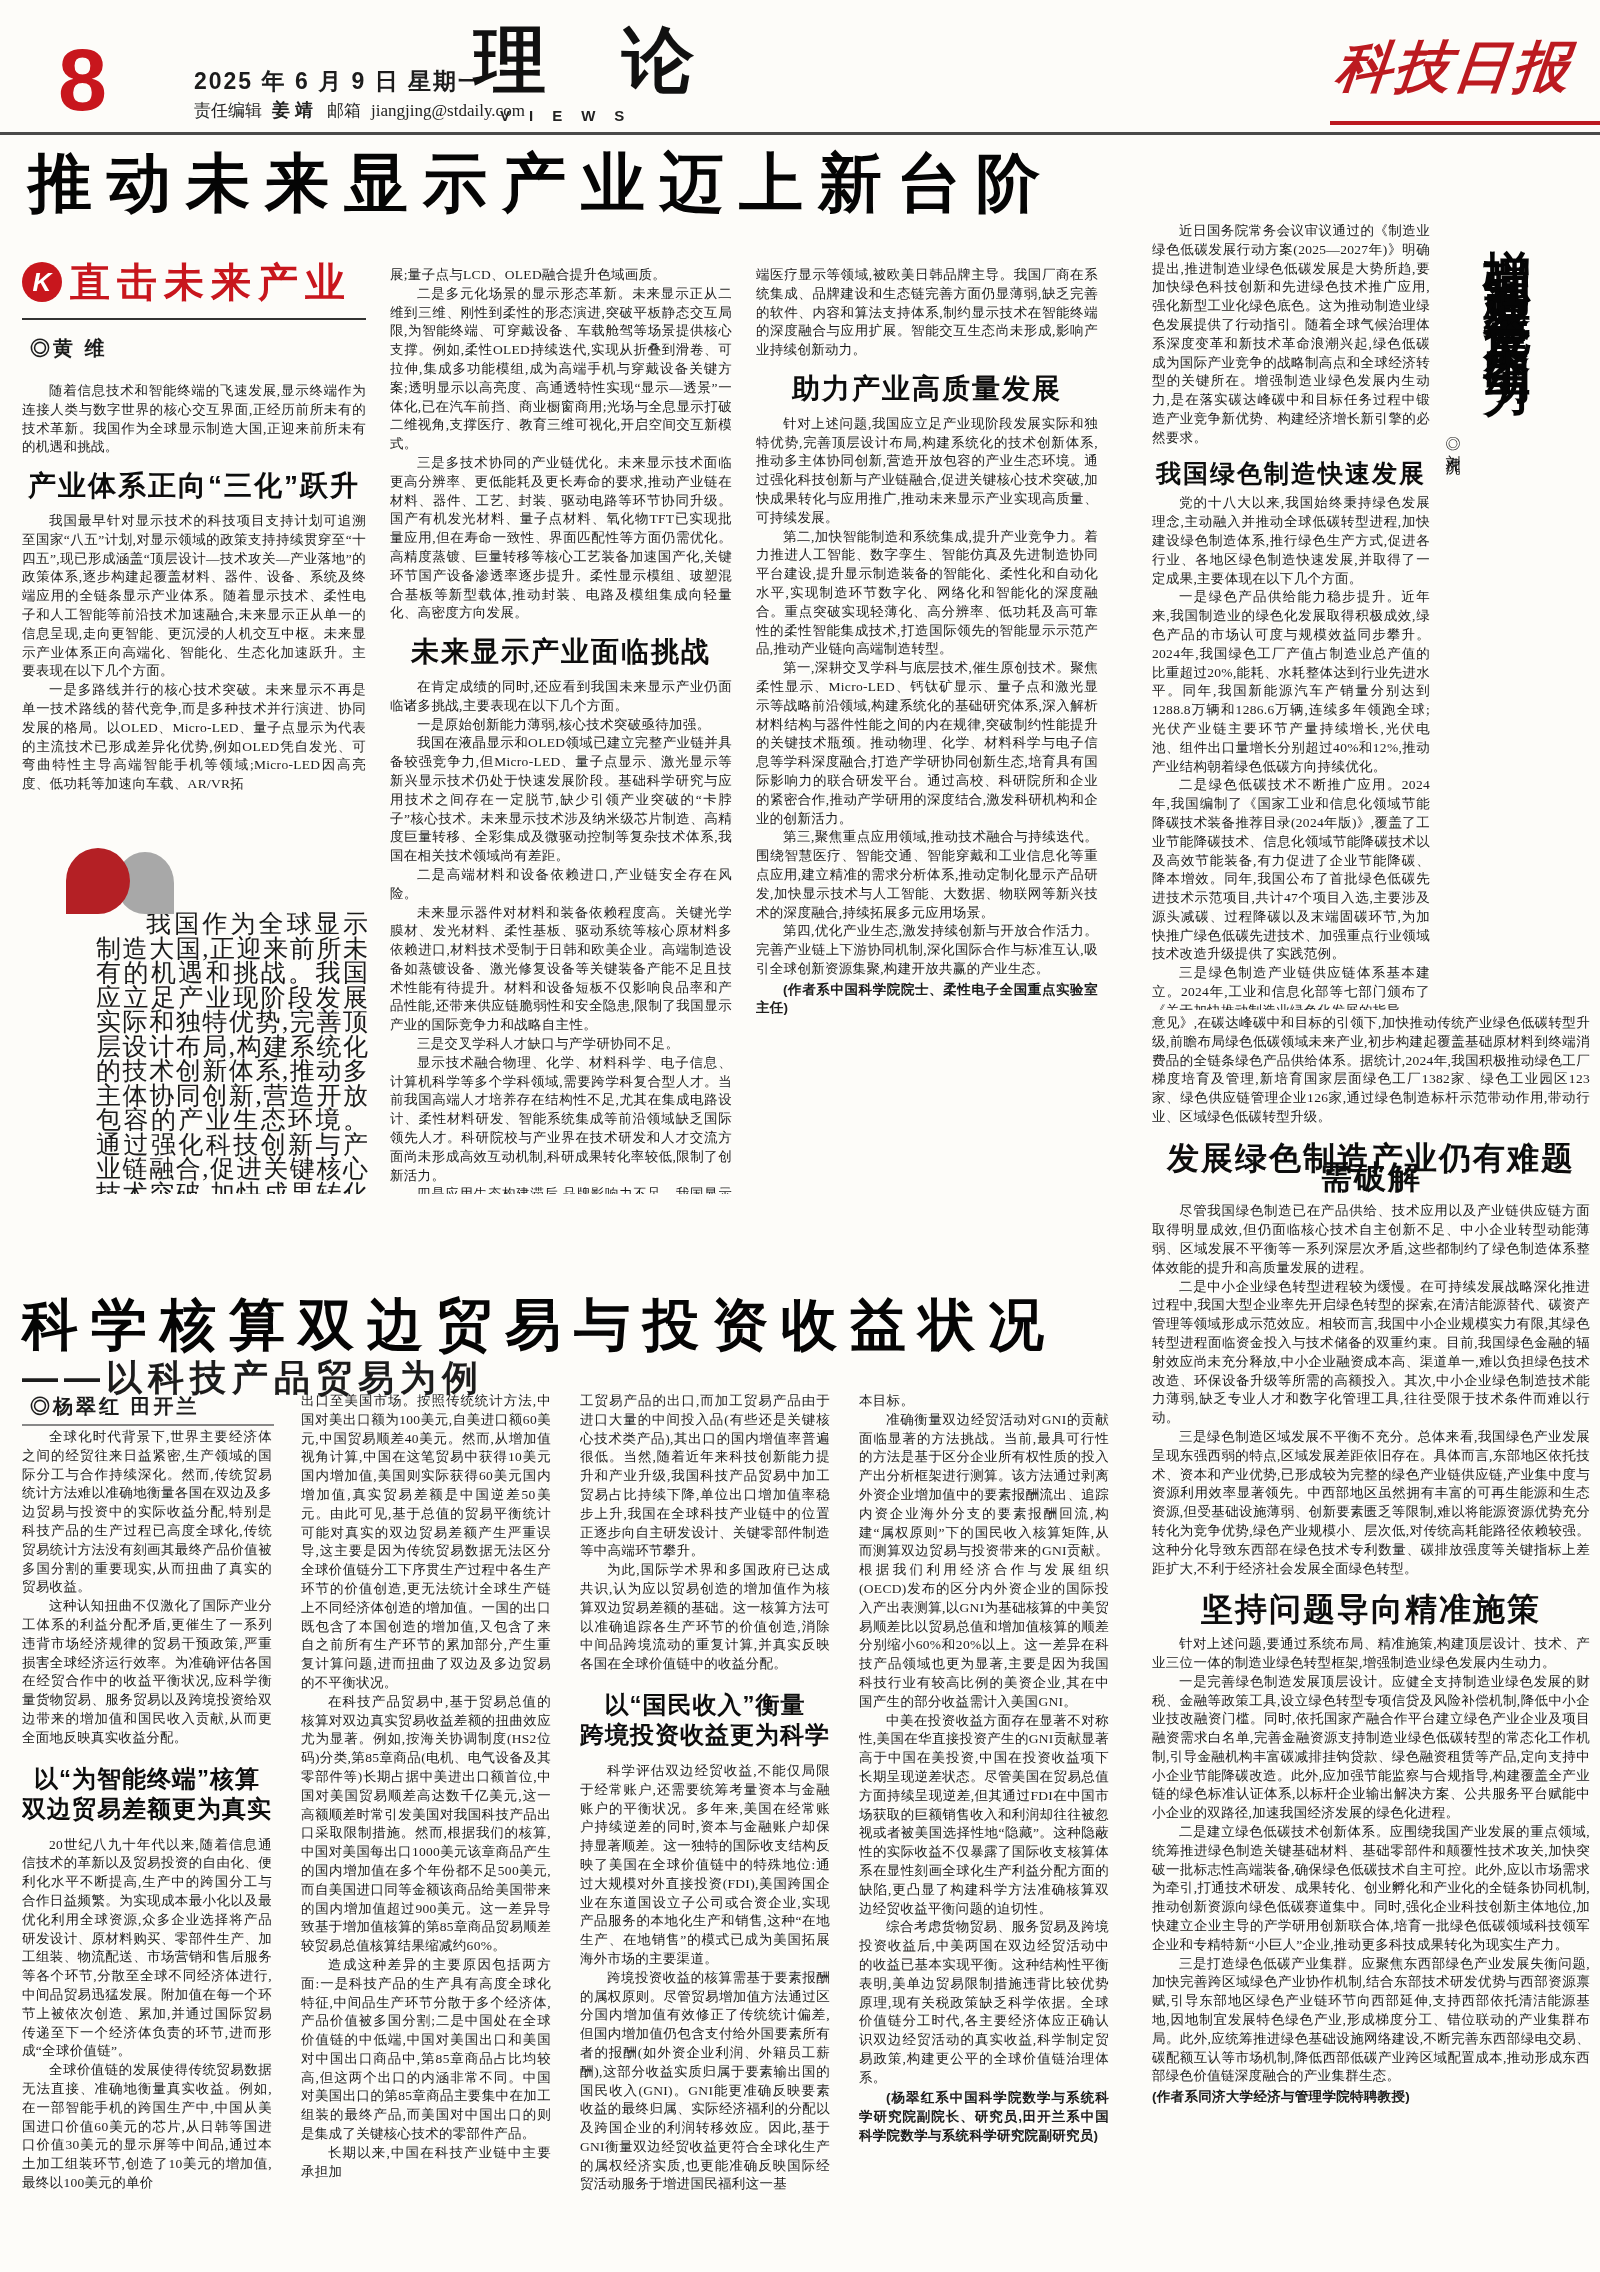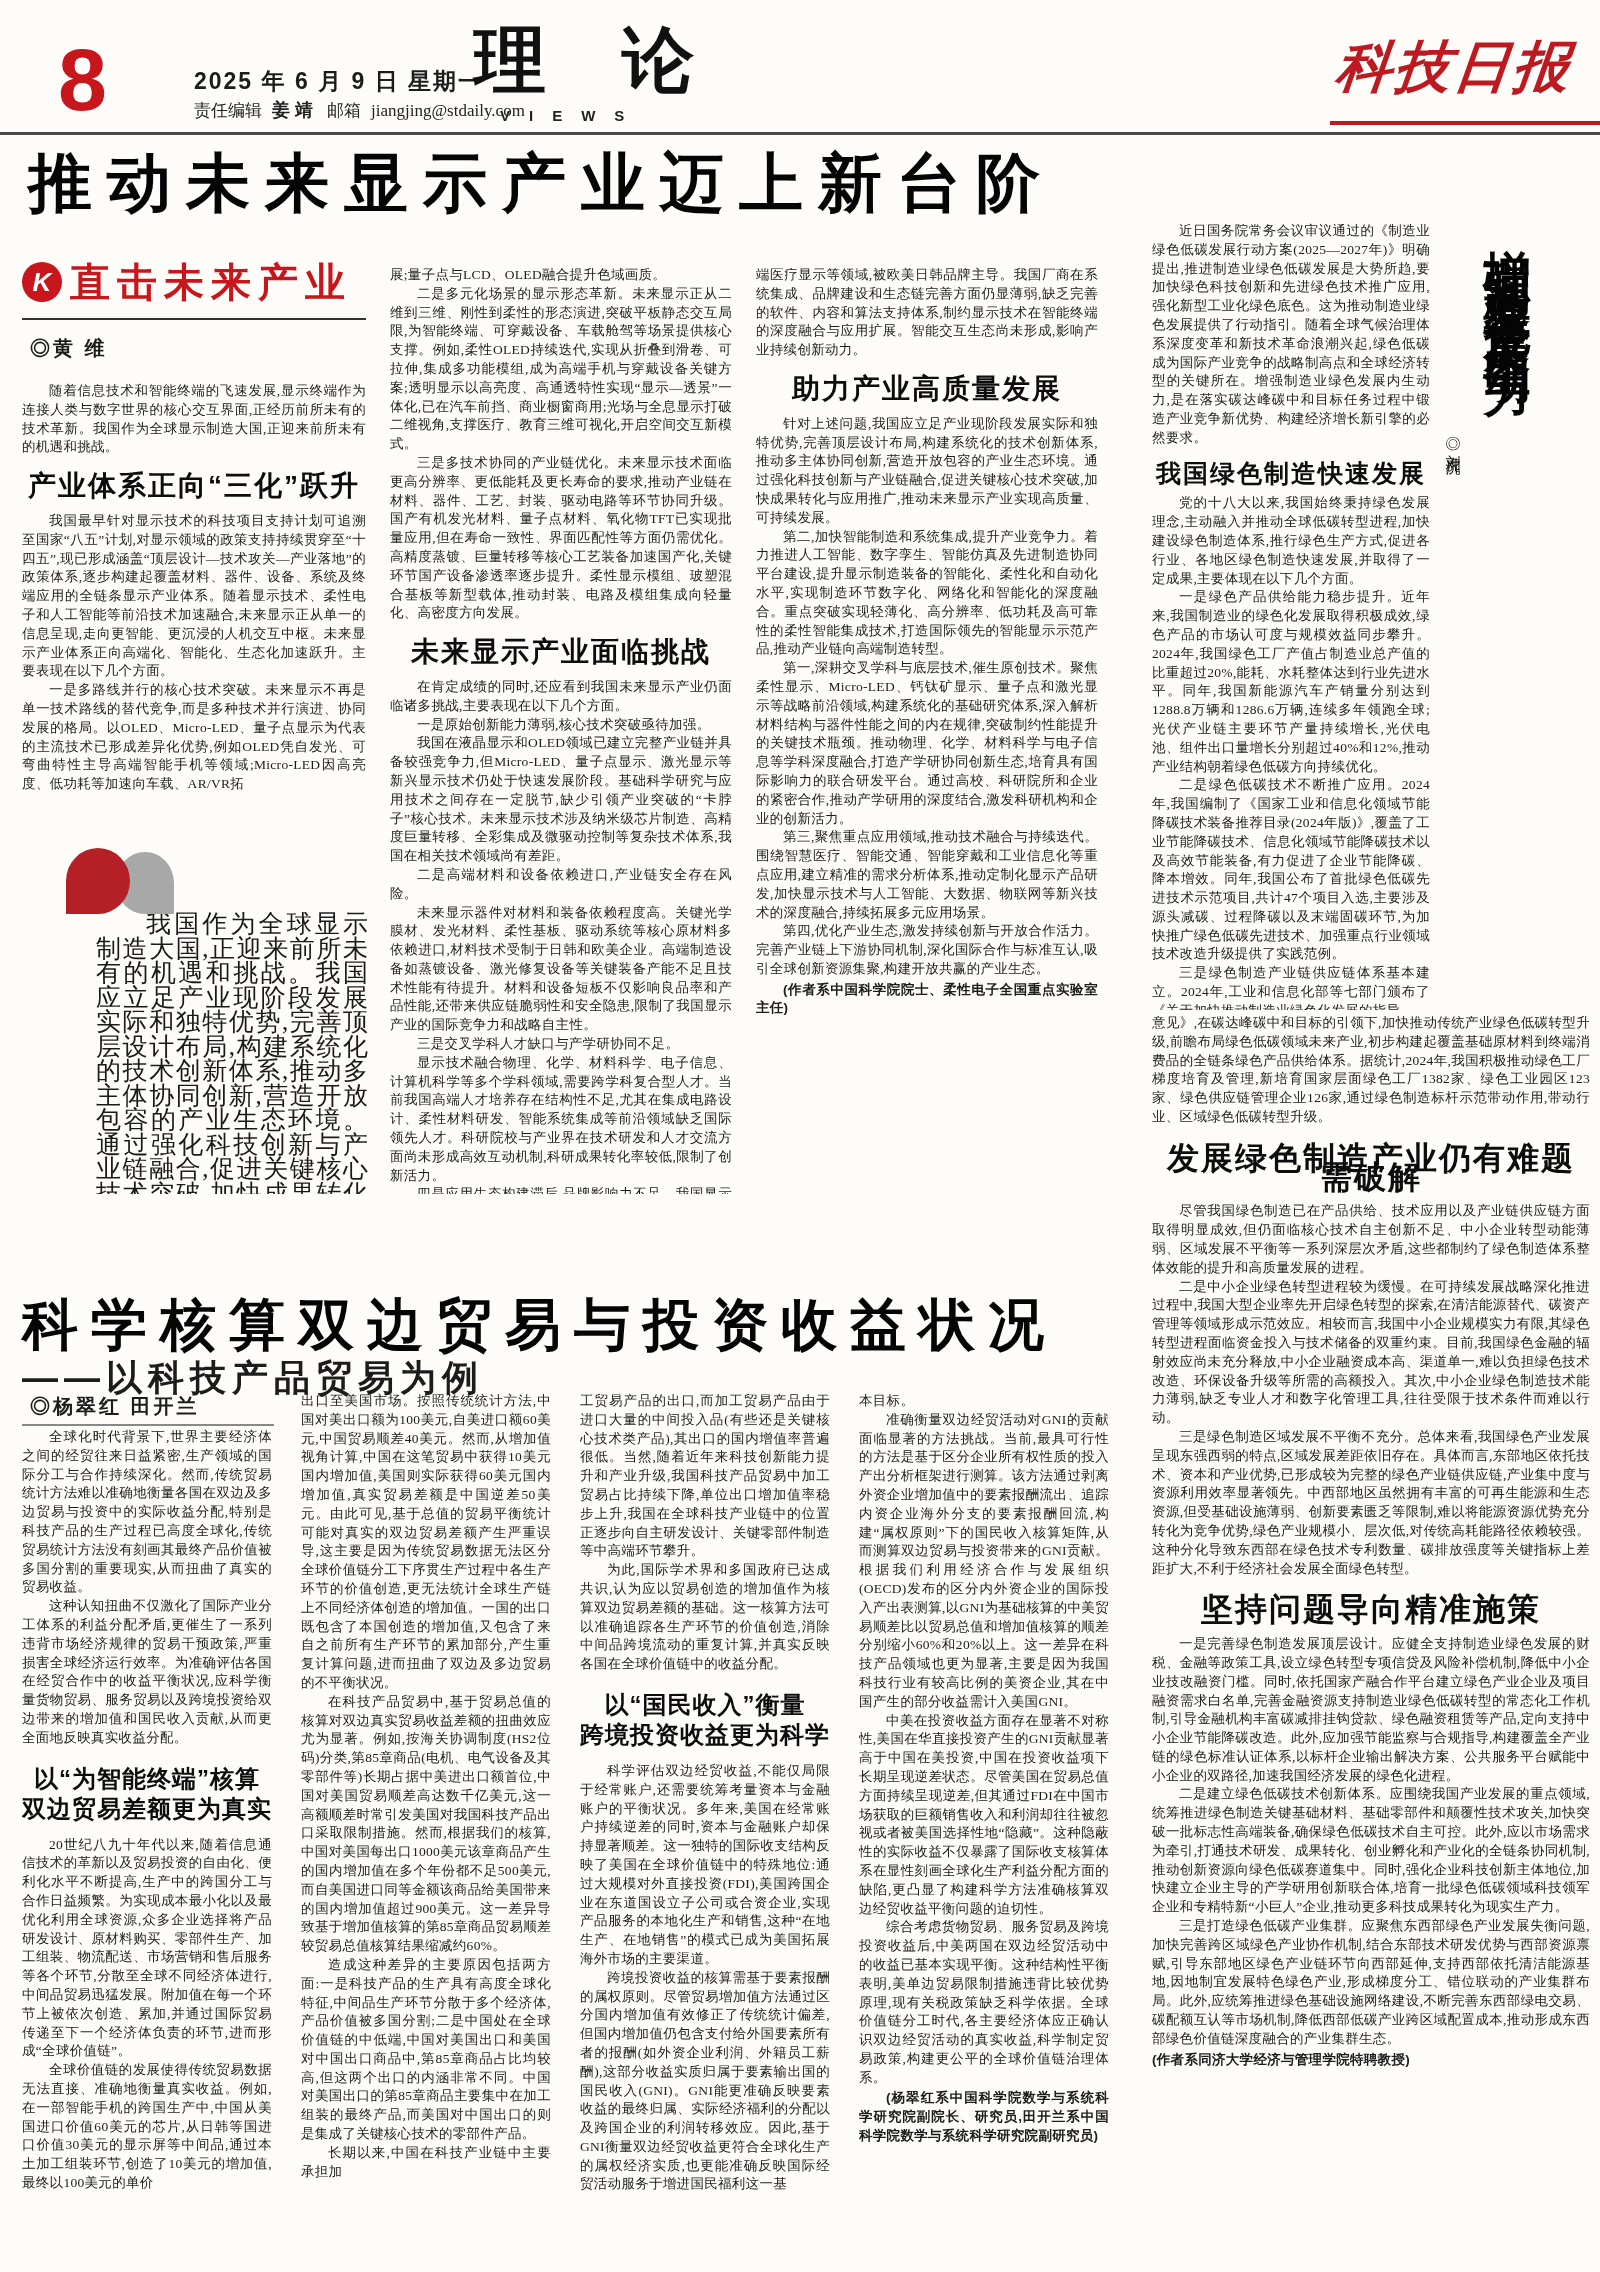--- a/index.html
+++ b/index.html
@@ -190,20 +190,21 @@
         <p class="para">二是绿色低碳技术不断推广应用。2024年,我国编制了《国家工业和信息化领域节能降碳技术装备推荐目录(2024年版)》,覆盖了工业节能降碳技术、信息化领域节能降碳技术以及高效节能装备,有力促进了企业节能降碳、降本增效。同年,我国公布了首批绿色低碳先进技术示范项目,共计47个项目入选,主要涉及源头减碳、过程降碳以及末端固碳环节,为加快推广绿色低碳先进技术、加强重点行业领域技术改造升级提供了实践范例。</p>
         <p class="para">三是绿色制造产业链供应链体系基本建立。2024年,工业和信息化部等七部门颁布了《关于加快推动制造业绿色化发展的指导</p>
       </div>
     <div class="abs col a3-wide">
         <p class="para cont">意见》,在碳达峰碳中和目标的引领下,加快推动传统产业绿色低碳转型升级,前瞻布局绿色低碳领域未来产业,初步构建起覆盖基础原材料到终端消费品的全链条绿色产品供给体系。据统计,2024年,我国积极推动绿色工厂梯度培育及管理,新培育国家层面绿色工厂1382家、绿色工业园区123家、绿色供应链管理企业126家,通过绿色制造标杆示范带动作用,带动行业、区域绿色低碳转型升级。</p>
         <h3 class="col-subhead">发展绿色制造产业仍有难题需破解</h3>
         <p class="para">尽管我国绿色制造已在产品供给、技术应用以及产业链供应链方面取得明显成效,但仍面临核心技术自主创新不足、中小企业转型动能薄弱、区域发展不平衡等一系列深层次矛盾,这些都制约了绿色制造体系整体效能的提升和高质量发展的进程。</p>
         <p class="para">二是中小企业绿色转型进程较为缓慢。在可持续发展战略深化推进过程中,我国大型企业率先开启绿色转型的探索,在清洁能源替代、碳资产管理等领域形成示范效应。相较而言,我国中小企业规模实力有限,其绿色转型进程面临资金投入与技术储备的双重约束。目前,我国绿色金融的辐射效应尚未充分释放,中小企业融资成本高、渠道单一,难以负担绿色技术改造、环保设备升级等所需的高额投入。其次,中小企业绿色制造技术能力薄弱,缺乏专业人才和数字化管理工具,往往受限于技术条件而难以行动。</p>
         <p class="para">三是绿色制造区域发展不平衡不充分。总体来看,我国绿色产业发展呈现东强西弱的特点,区域发展差距依旧存在。具体而言,东部地区依托技术、资本和产业优势,已形成较为完整的绿色产业链供应链,产业集中度与资源利用效率显著领先。中西部地区虽然拥有丰富的可再生能源和生态资源,但受基础设施薄弱、创新要素匮乏等限制,难以将能源资源优势充分转化为竞争优势,绿色产业规模小、层次低,对传统高耗能路径依赖较强。这种分化导致东西部在绿色技术专利数量、碳排放强度等关键指标上差距扩大,不利于经济社会发展全面绿色转型。</p>
         <h3 class="col-subhead">坚持问题导向精准施策</h3>
+        <p class="para">针对上述问题,要通过系统布局、精准施策,构建顶层设计、技术、产业三位一体的制造业绿色转型框架,增强制造业绿色发展内生动力。</p>
         <p class="para">一是完善绿色制造发展顶层设计。应健全支持制造业绿色发展的财税、金融等政策工具,设立绿色转型专项信贷及风险补偿机制,降低中小企业技改融资门槛。同时,依托国家产融合作平台建立绿色产业企业及项目融资需求白名单,完善金融资源支持制造业绿色低碳转型的常态化工作机制,引导金融机构丰富碳减排挂钩贷款、绿色融资租赁等产品,定向支持中小企业节能降碳改造。此外,应加强节能监察与合规指导,构建覆盖全产业链的绿色标准认证体系,以标杆企业输出解决方案、公共服务平台赋能中小企业的双路径,加速我国经济发展的绿色化进程。</p>
         <p class="para">二是建立绿色低碳技术创新体系。应围绕我国产业发展的重点领域,统筹推进绿色制造关键基础材料、基础零部件和颠覆性技术攻关,加快突破一批标志性高端装备,确保绿色低碳技术自主可控。此外,应以市场需求为牵引,打通技术研发、成果转化、创业孵化和产业化的全链条协同机制,推动创新资源向绿色低碳赛道集中。同时,强化企业科技创新主体地位,加快建立企业主导的产学研用创新联合体,培育一批绿色低碳领域科技领军企业和专精特新“小巨人”企业,推动更多科技成果转化为现实生产力。</p>
         <p class="para">三是打造绿色低碳产业集群。应聚焦东西部绿色产业发展失衡问题,加快完善跨区域绿色产业协作机制,结合东部技术研发优势与西部资源禀赋,引导东部地区绿色产业链环节向西部延伸,支持西部依托清洁能源基地,因地制宜发展特色绿色产业,形成梯度分工、错位联动的产业集群布局。此外,应统筹推进绿色基础设施网络建设,不断完善东西部绿电交易、碳配额互认等市场机制,降低西部低碳产业跨区域配置成本,推动形成东西部绿色价值链深度融合的产业集群生态。</p>
         <p class="attribution">(作者系同济大学经济与管理学院特聘教授)</p>
       </div>
   </section>
 
 </div>
 
 </body></html>

